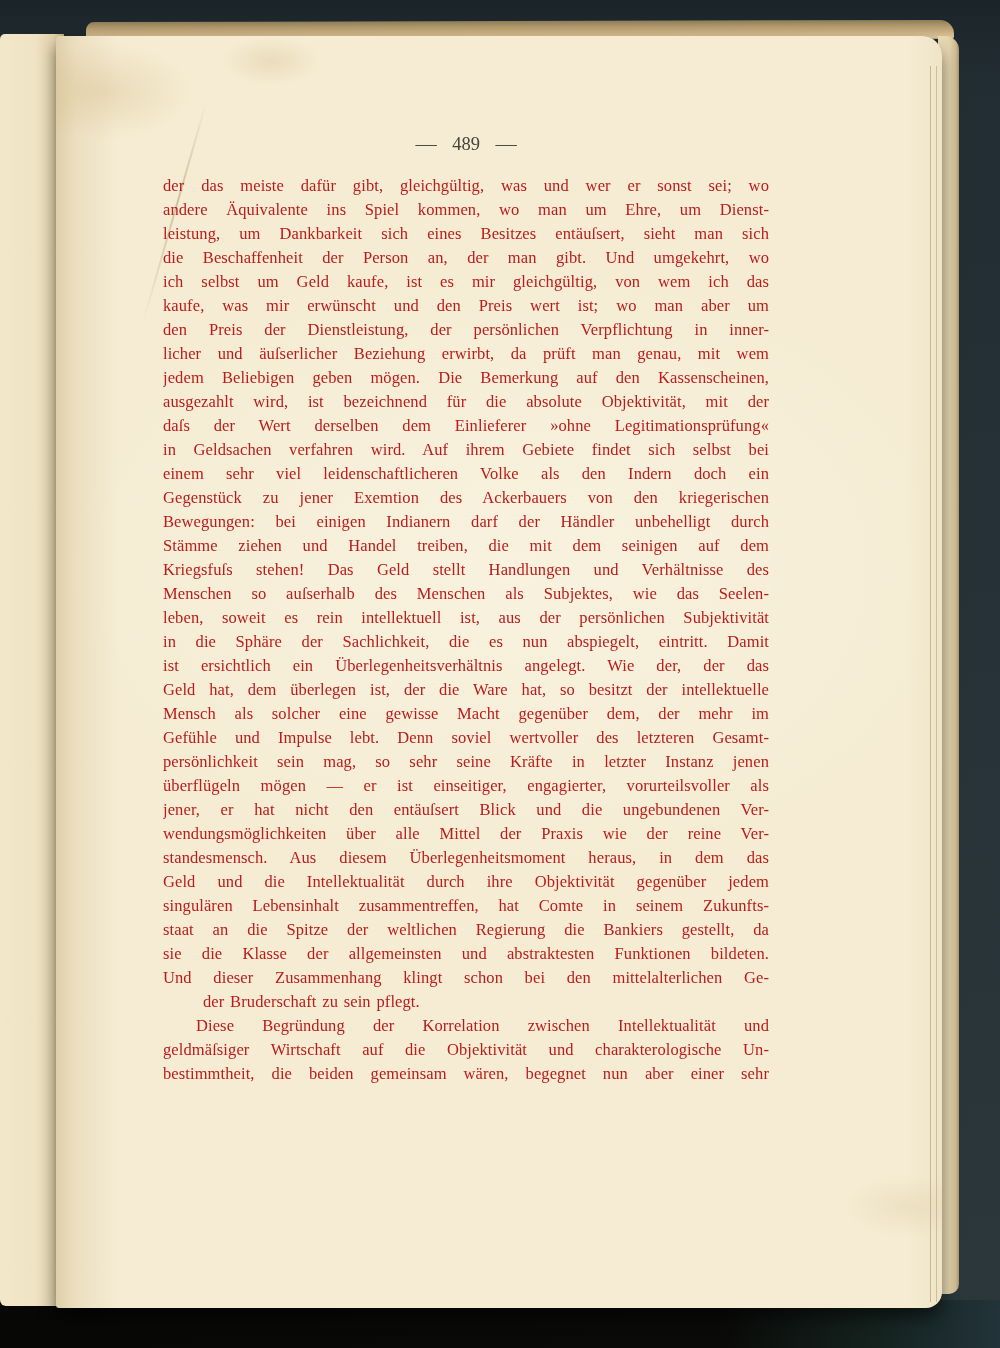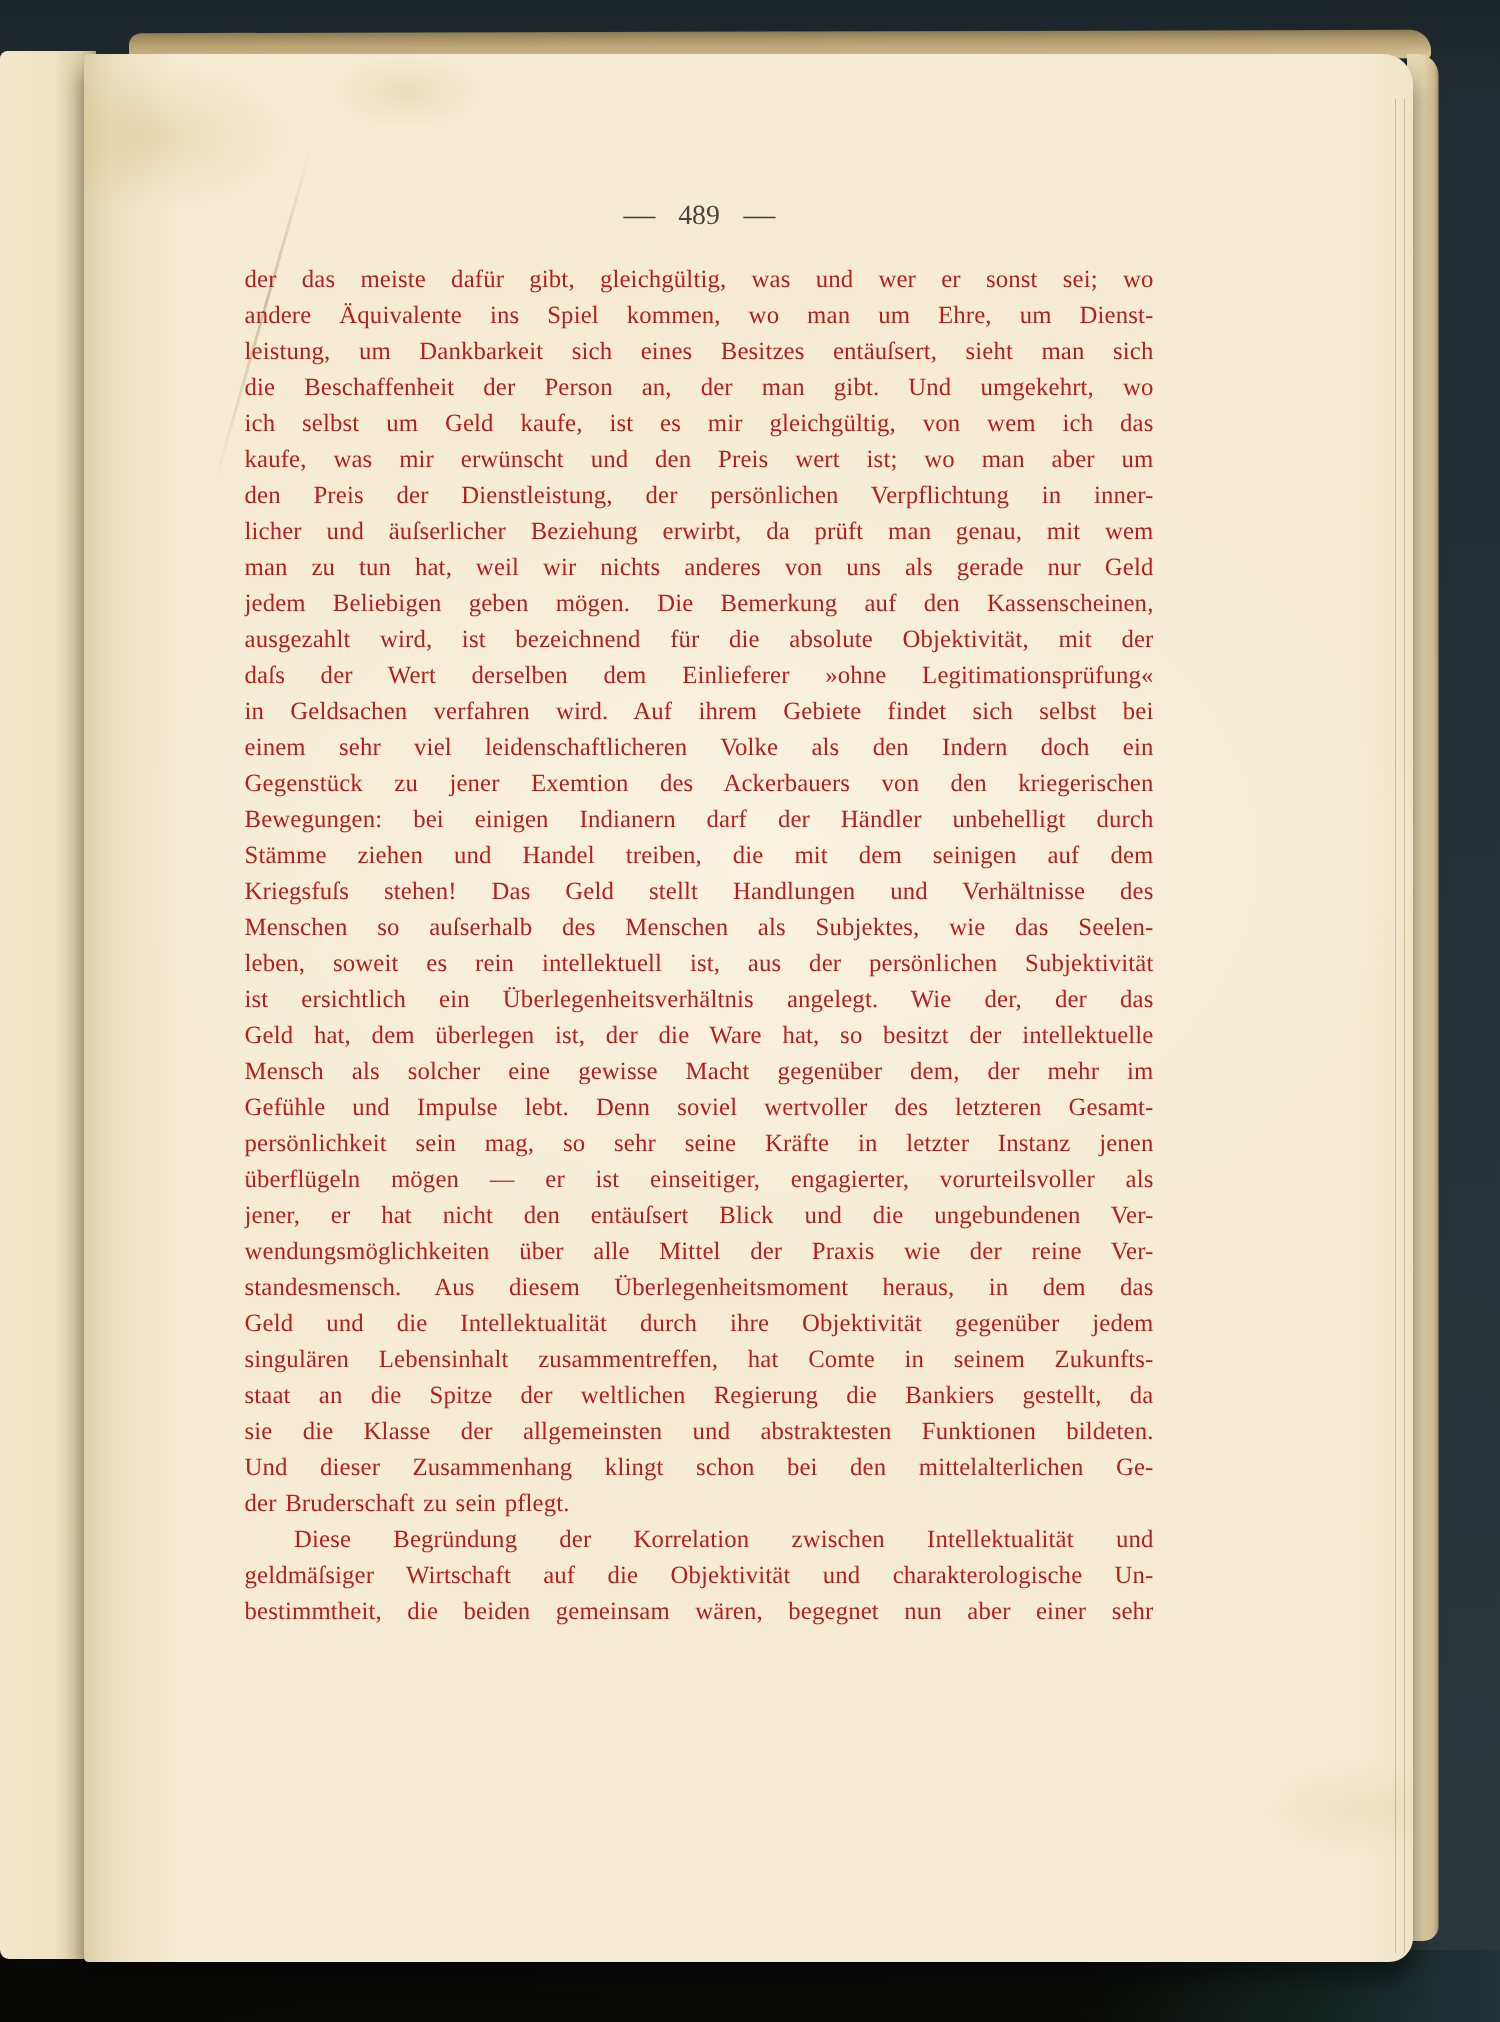--- a/index.html
+++ b/index.html
@@ -78,21 +78,21 @@
   .text-block{
     position:absolute;left:163px;top:174px;width:606px;
     color:#b91c1c;font-size:16.5px;line-height:24px;
     text-rendering:optimizeLegibility;
   }
   .text-line{
     height:24px;overflow:hidden;
     text-align:justify;text-align-last:justify;
     word-spacing:1.5px;letter-spacing:.1px;
   }
-  .text-line.last{text-align-last:left;}
+  .text-line.last{text-align-last:left;margin-left:40px;}
   .text-line.indent{text-indent:33px;}
 </style>
 </head>
 <body>
 
 <div class="backdrop-texture"></div>
 <div class="bottom-shadow"></div>
 <div class="left-sheet"></div>
 <div class="top-edge-stain"></div>
 <div class="page-stack-edge"></div>
@@ -111,32 +111,32 @@
 <div class="text-block">
   <div id="para1">
       <div class="text-line">der das meiste dafür gibt, gleichgültig, was und wer er sonst sei; wo</div>
       <div class="text-line">andere Äquivalente ins Spiel kommen, wo man um Ehre, um Dienst-</div>
       <div class="text-line">leistung, um Dankbarkeit sich eines Besitzes entäuſsert, sieht man sich</div>
       <div class="text-line">die Beschaffenheit der Person an, der man gibt. Und umgekehrt, wo</div>
       <div class="text-line">ich selbst um Geld kaufe, ist es mir gleichgültig, von wem ich das</div>
       <div class="text-line">kaufe, was mir erwünscht und den Preis wert ist; wo man aber um</div>
       <div class="text-line">den Preis der Dienstleistung, der persönlichen Verpflichtung in inner-</div>
       <div class="text-line">licher und äuſserlicher Beziehung erwirbt, da prüft man genau, mit wem</div>
-      <div class="text-line">man zu tun hat, weil wir nichts anderes von uns als gerade nur Geld</div>
       <div class="text-line">jedem Beliebigen geben mögen. Die Bemerkung auf den Kassenscheinen,</div>
       <div class="text-line">ausgezahlt wird, ist bezeichnend für die absolute Objektivität, mit der</div>
       <div class="text-line">daſs der Wert derselben dem Einlieferer »ohne Legitimationsprüfung«</div>
       <div class="text-line">in Geldsachen verfahren wird. Auf ihrem Gebiete findet sich selbst bei</div>
       <div class="text-line">einem sehr viel leidenschaftlicheren Volke als den Indern doch ein</div>
       <div class="text-line">Gegenstück zu jener Exemtion des Ackerbauers von den kriegerischen</div>
       <div class="text-line">Bewegungen: bei einigen Indianern darf der Händler unbehelligt durch</div>
       <div class="text-line">Stämme ziehen und Handel treiben, die mit dem seinigen auf dem</div>
       <div class="text-line">Kriegsfuſs stehen! Das Geld stellt Handlungen und Verhältnisse des</div>
       <div class="text-line">Menschen so auſserhalb des Menschen als Subjektes, wie das Seelen-</div>
       <div class="text-line">leben, soweit es rein intellektuell ist, aus der persönlichen Subjektivität</div>
+      <div class="text-line">in die Sphäre der Sachlichkeit, die es nun abspiegelt, eintritt. Damit</div>
       <div class="text-line">ist ersichtlich ein Überlegenheitsverhältnis angelegt. Wie der, der das</div>
       <div class="text-line">Geld hat, dem überlegen ist, der die Ware hat, so besitzt der intellektuelle</div>
       <div class="text-line">Mensch als solcher eine gewisse Macht gegenüber dem, der mehr im</div>
       <div class="text-line">Gefühle und Impulse lebt. Denn soviel wertvoller des letzteren Gesamt-</div>
       <div class="text-line">persönlichkeit sein mag, so sehr seine Kräfte in letzter Instanz jenen</div>
       <div class="text-line">überflügeln mögen — er ist einseitiger, engagierter, vorurteilsvoller als</div>
       <div class="text-line">jener, er hat nicht den entäuſsert Blick und die ungebundenen Ver-</div>
       <div class="text-line">wendungsmöglichkeiten über alle Mittel der Praxis wie der reine Ver-</div>
       <div class="text-line">standesmensch. Aus diesem Überlegenheitsmoment heraus, in dem das</div>
       <div class="text-line">Geld und die Intellektualität durch ihre Objektivität gegenüber jedem</div>

